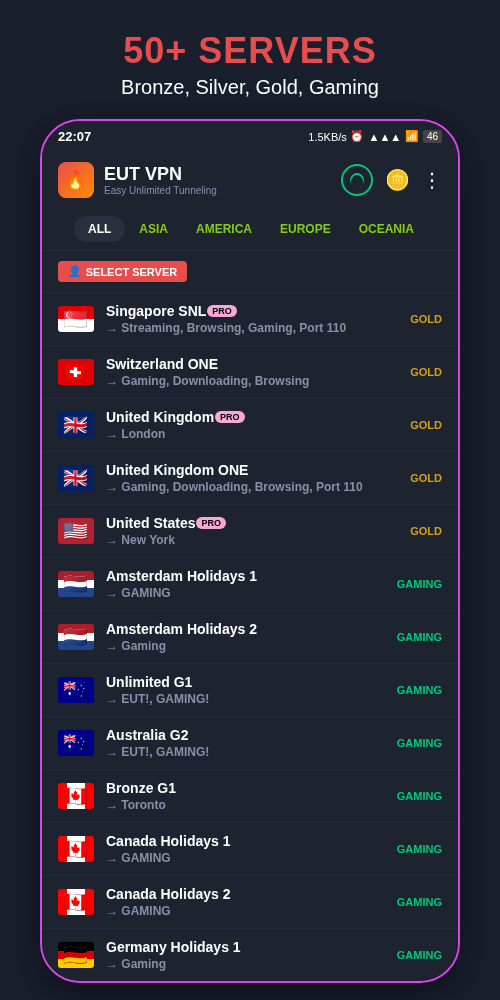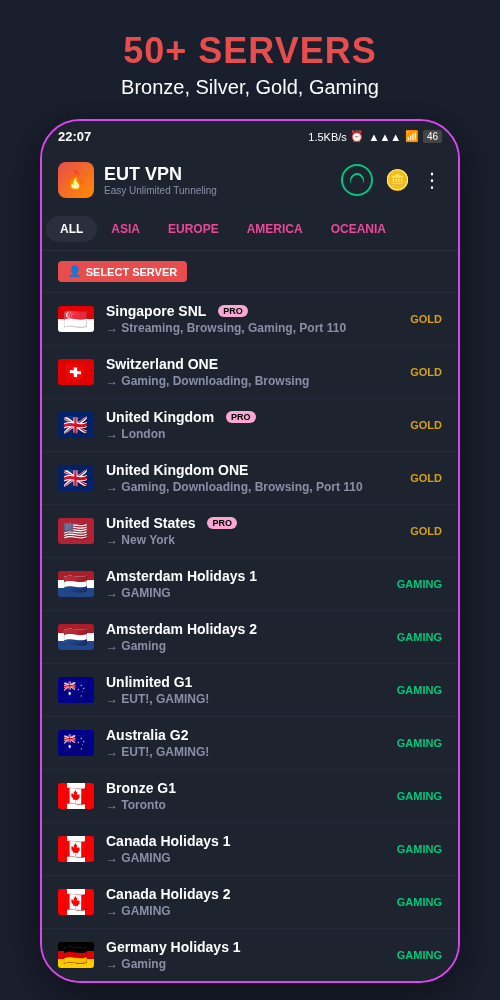--- a/index.html
+++ b/index.html
@@ -137,31 +137,31 @@
       font-size: 20px;
     }
 
     .more-icon {
       color: #ffffff;
       font-size: 20px;
     }
 
     .tabs-bar {
       background: #1e2330;
-      padding: 8px 4px;
+      padding: 8px 32px;
       display: flex;
       gap: 0;
       border-bottom: 1px solid #2a2f3e;
     }
 
     .tab {
       padding: 6px 14px;
       font-size: 12px;
       font-weight: bold;
-      color: #ec4899;
+      color: #84cc16;
       border-radius: 20px;
       cursor: pointer;
     }
 
     .tab.active {
       background: #2a2f3e;
       color: #ffffff;
     }
 
     .server-list {
@@ -208,21 +208,21 @@
       font-size: 20px;
     }
 
     .server-info {
       flex: 1;
     }
 
     .server-name-row {
       display: flex;
       align-items: center;
-      gap: 12px;
+      gap: 1px;
     }
 
     .server-name {
       font-size: 14px;
       font-weight: bold;
       color: #ffffff;
     }
 
     .pro-badge {
       background: #f9a8d4;
@@ -292,22 +292,22 @@
         <div class="speed-inner"></div>
       </div>
       <span class="coins-icon">🪙</span>
       <span class="more-icon">⋮</span>
     </div>
   </div>
 
   <div class="tabs-bar">
     <div class="tab active">ALL</div>
     <div class="tab">ASIA</div>
+    <div class="tab">AMERICA</div>
     <div class="tab">EUROPE</div>
-    <div class="tab">AMERICA</div>
     <div class="tab">OCEANIA</div>
   </div>
 
   <div class="server-list">
     <div class="select-server-header">
       <div class="select-server-badge">
         <span>👤</span>
         <span>SELECT SERVER</span>
       </div>
     </div>

